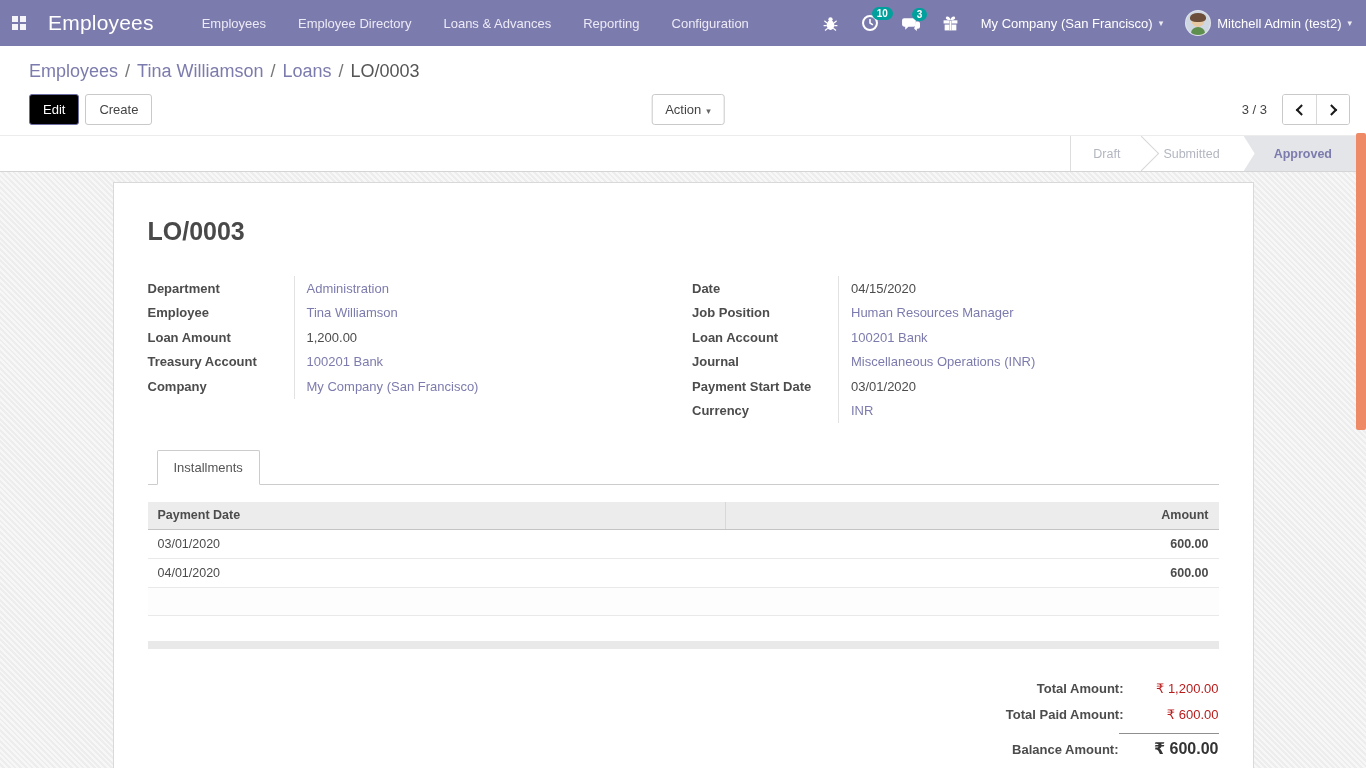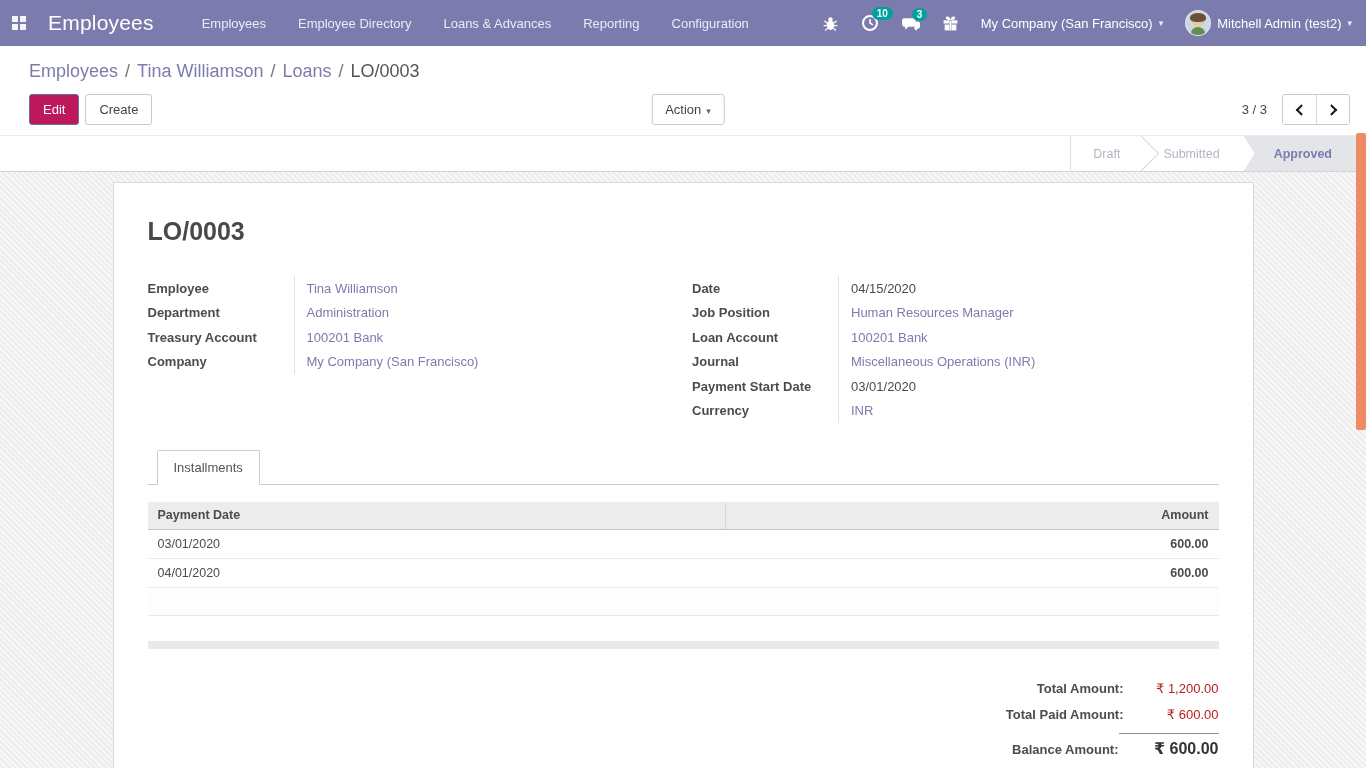--- a/index.html
+++ b/index.html
@@ -38,21 +38,21 @@
   .avatar::after { content:""; position:absolute; left:5px; right:5px; bottom:-4px; height:12px; border-radius:50% 50% 0 0; background:#5f8f4e; }
 
   
   .control-panel { background:#fff; padding:12px 16px 10px;margin-left:13px; }
   .breadcrumb { font-size:18px; line-height:26px; margin-bottom:10px; }
   .breadcrumb a { color:#7c7bad; text-decoration:none; cursor:pointer; }
   .breadcrumb .sep { color:#777; margin:0 7px; }
   .breadcrumb .current { color:#555; }
   .cp-buttons { display:flex; align-items:center; position:relative; height:31px; }
   .btn { font-size:13px; height:31px; padding:0 13px; border-radius:3px; border:1px solid #c9c9c9; background:#fff; color:#444; cursor:pointer; font-family:inherit; }
-  .btn-primary { background:#be185d; border-color:#6e6da1; color:#fff; }
+  .btn-primary { background:#000000; border-color:#6e6da1; color:#fff; }
   .btn + .btn { margin-left:6px; }
   .action-wrap { position:absolute; left:50%; transform:translateX(-52%); }
   .btn .caret-dark { font-size:9px; color:#666; margin-left:5px; }
   .pager { margin-left:auto; display:flex; align-items:center; gap:15px; }
   .pager-count { font-size:13px; color:#444; }
   .pager-btns { display:flex; border:1px solid #c9c9c9; border-radius:3px; overflow:hidden; background:#fff; }
   .pager-btn { width:33px; height:29px; display:flex; align-items:center; justify-content:center; cursor:pointer; background:#fff; }
   .pager-btn + .pager-btn { border-left:1px solid #d8d8d8; }
   .chev { width:8px; height:8px; border-left:2px solid #1a1a1a; border-bottom:2px solid #1a1a1a; }
   .chev-left  { transform:rotate(45deg) translate(1px,-1px); }
@@ -218,26 +218,30 @@
   </div>
 </div>
 
 <div class="content">
   <div class="sheet">
     <div class="record-title">LO/0003</div>
 
     <div class="field-grid">
       <div class="field-col">
         <div class="field-row">
+          <span class="flabel">Department</span>
+          <span class="fvalue link">Administration</span>
+        </div>
+        <div class="field-row">
           <span class="flabel">Employee</span>
           <span class="fvalue link">Tina Williamson</span>
         </div>
         <div class="field-row">
-          <span class="flabel">Department</span>
-          <span class="fvalue link">Administration</span>
+          <span class="flabel">Loan Amount</span>
+          <span class="fvalue">1,200.00</span>
         </div>
         <div class="field-row">
           <span class="flabel">Treasury Account</span>
           <span class="fvalue link">100201 Bank</span>
         </div>
         <div class="field-row">
           <span class="flabel">Company</span>
           <span class="fvalue link">My Company (San Francisco)</span>
         </div>
       </div>

